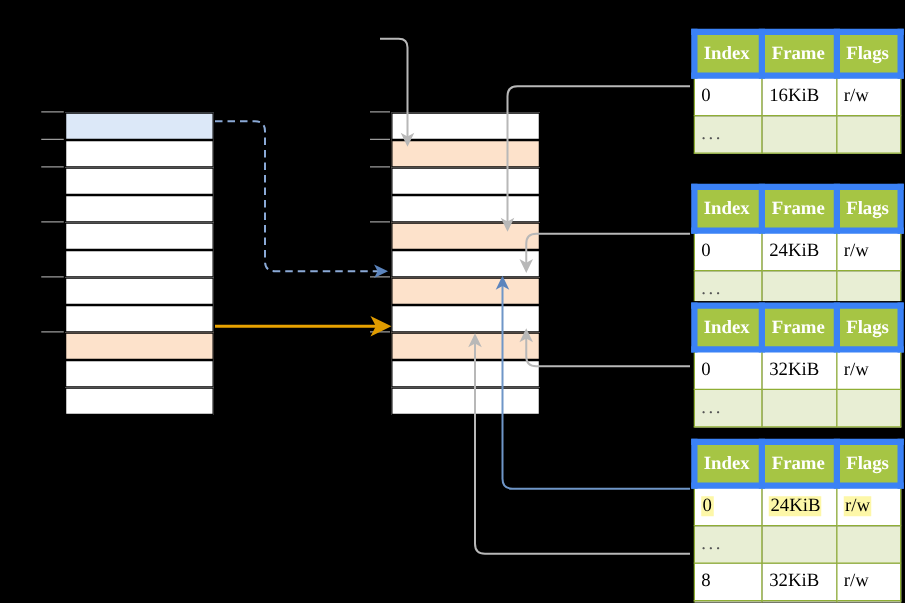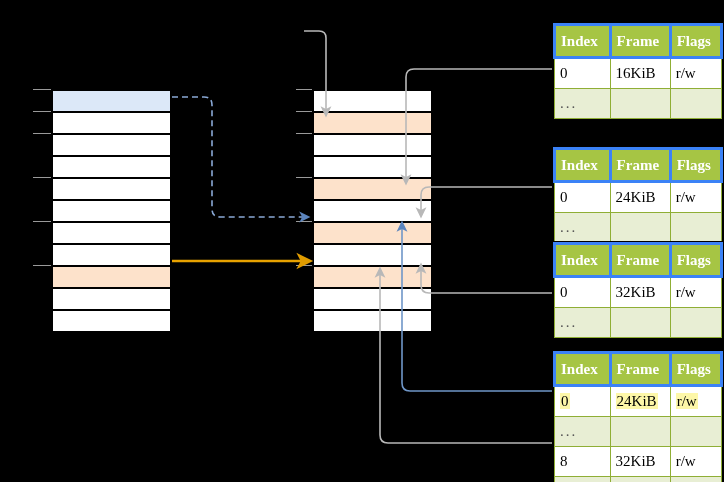--- a/index.html
+++ b/index.html
@@ -16,21 +16,21 @@
   
   .tick{position:absolute;height:1px;background:#9a9a9a;width:18px;}
 
   
   .ptable{position:absolute;border:1px solid #000;border-collapse:collapse;
           background:#000;}
   .ptable table{border-collapse:collapse;table-layout:fixed;}
   .ptable th{
       background:#a6c544;color:#ffffff;font-weight:bold;
       font-family:"Liberation Serif", serif;font-size:15px;
-      border:3px solid #3b82f6;padding:3px 5px;text-align:left;
+      border:5px solid #3b82f6;padding:3px 5px;text-align:left;
       line-height:20px;height:24px;}
   .ptable td{
       background:#ffffff;color:#000;font-size:15px;
       font-family:"Liberation Serif", serif;
       border:1px solid #8fae35;padding:2px 5px;text-align:left;
       height:25px;line-height:21px;white-space:nowrap;}
   .ptable td.ell{background:#e8eed4;color:#555;letter-spacing:2px;}
   .ptable td .hl{background:#fdf7a8;padding:0 1px;}
   .col-index{width:58px;}
   .col-frame{width:59px;margin-left:12px;}

